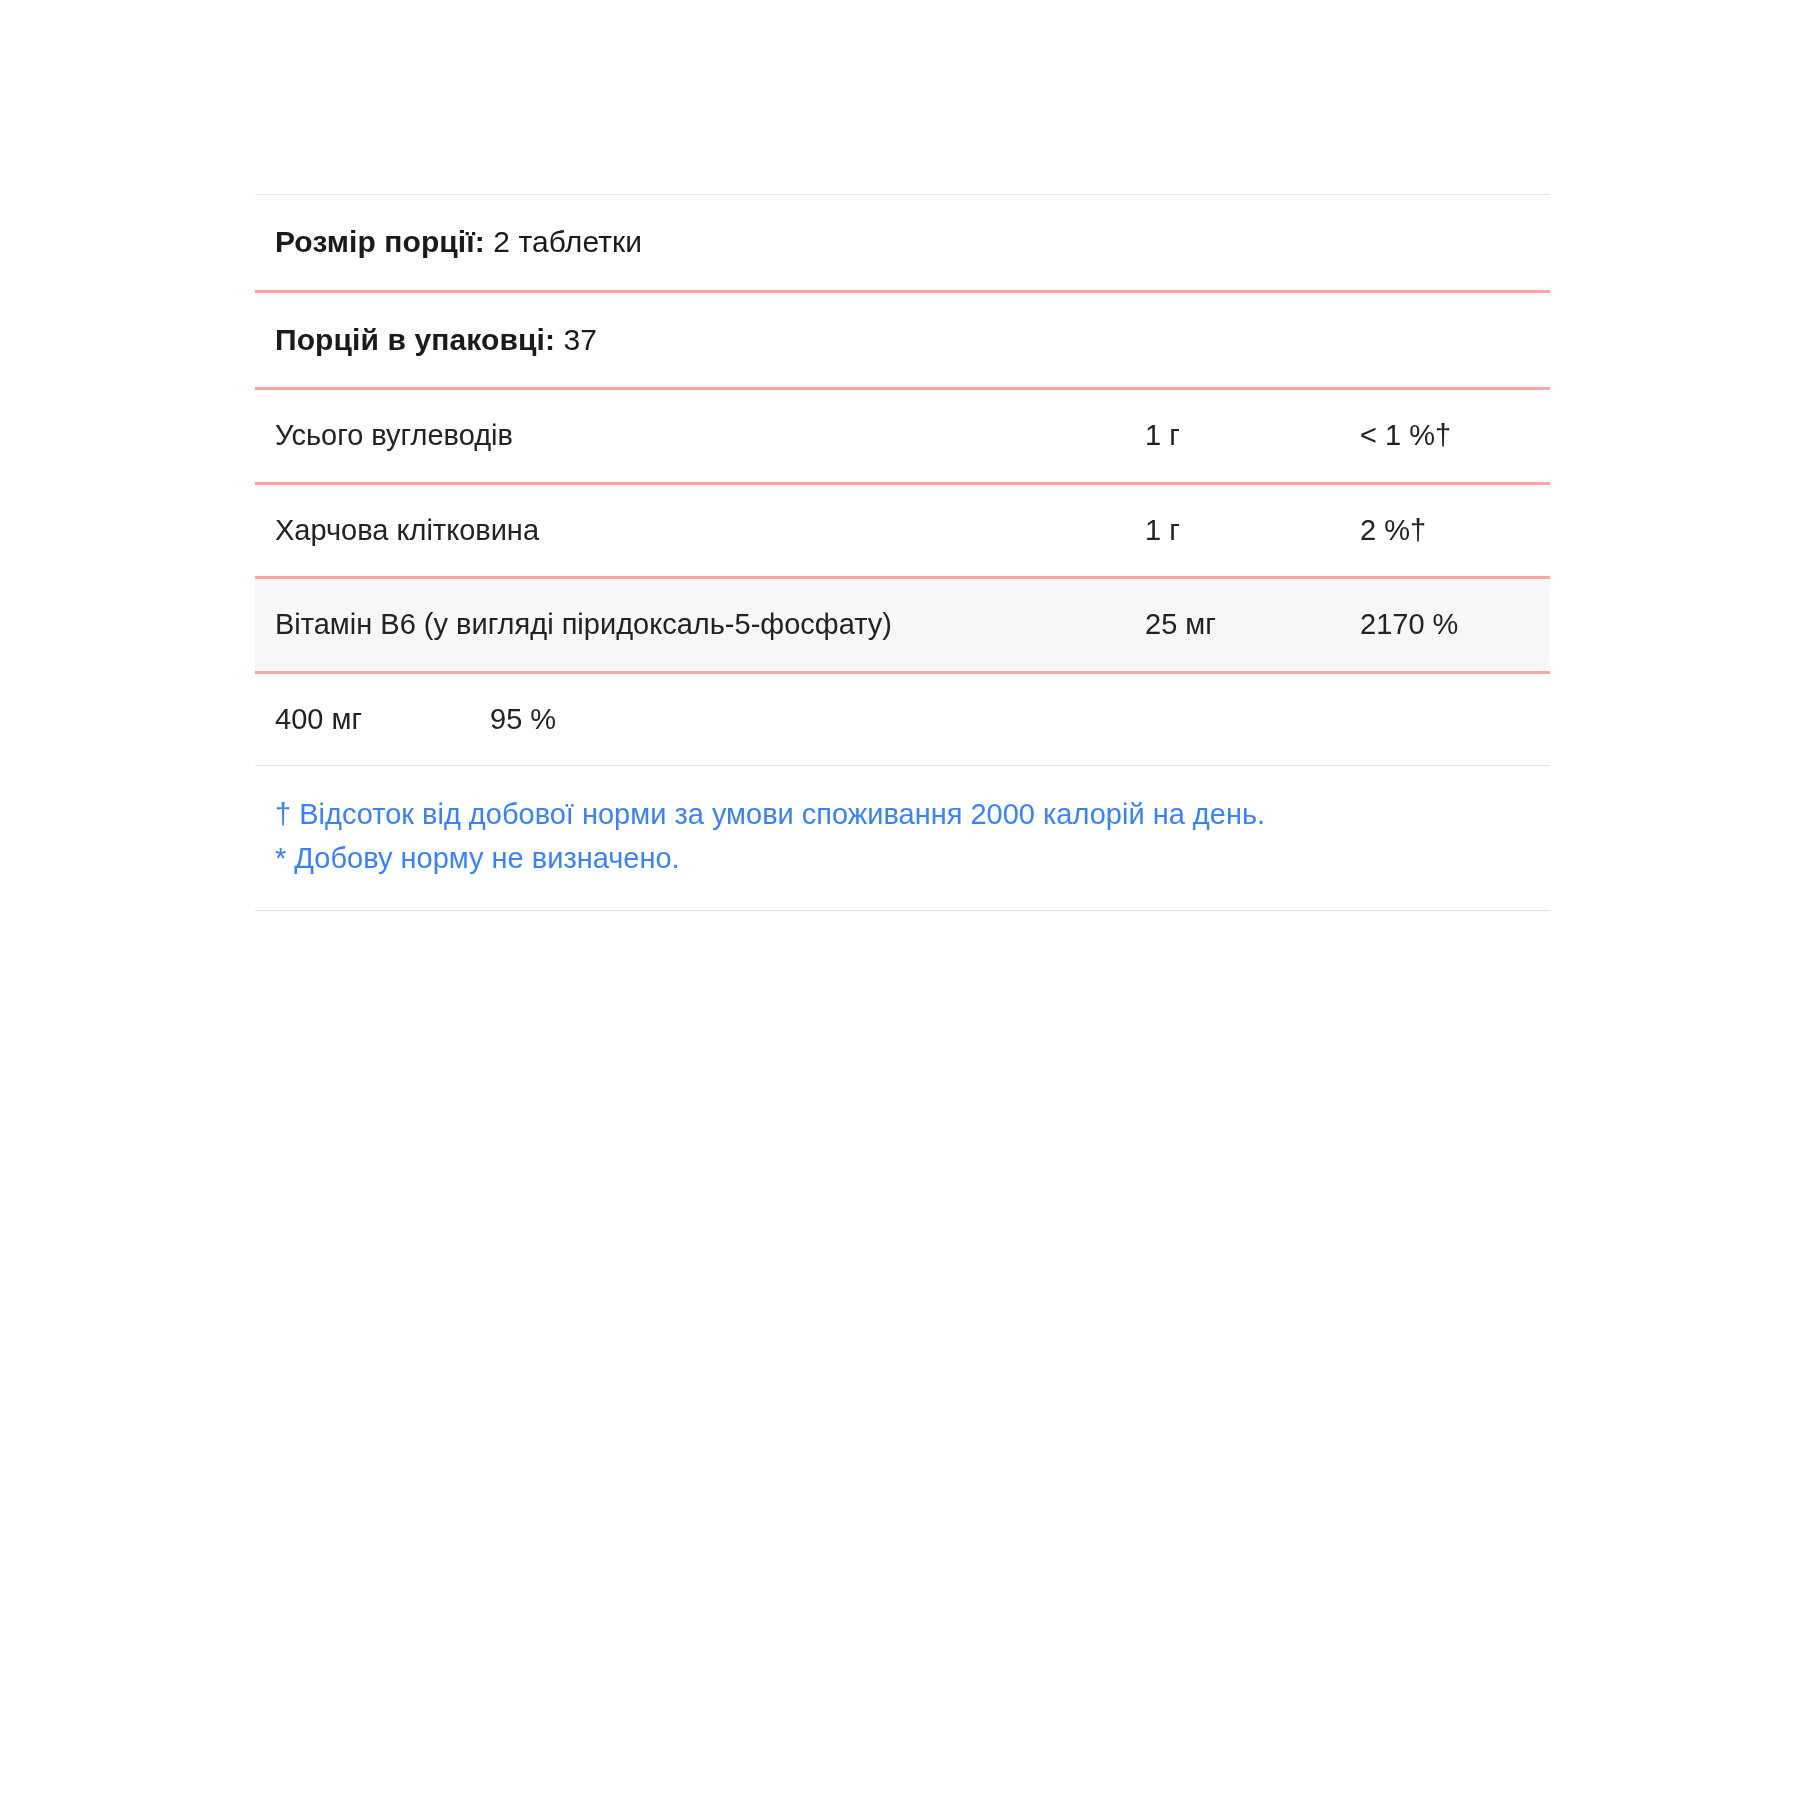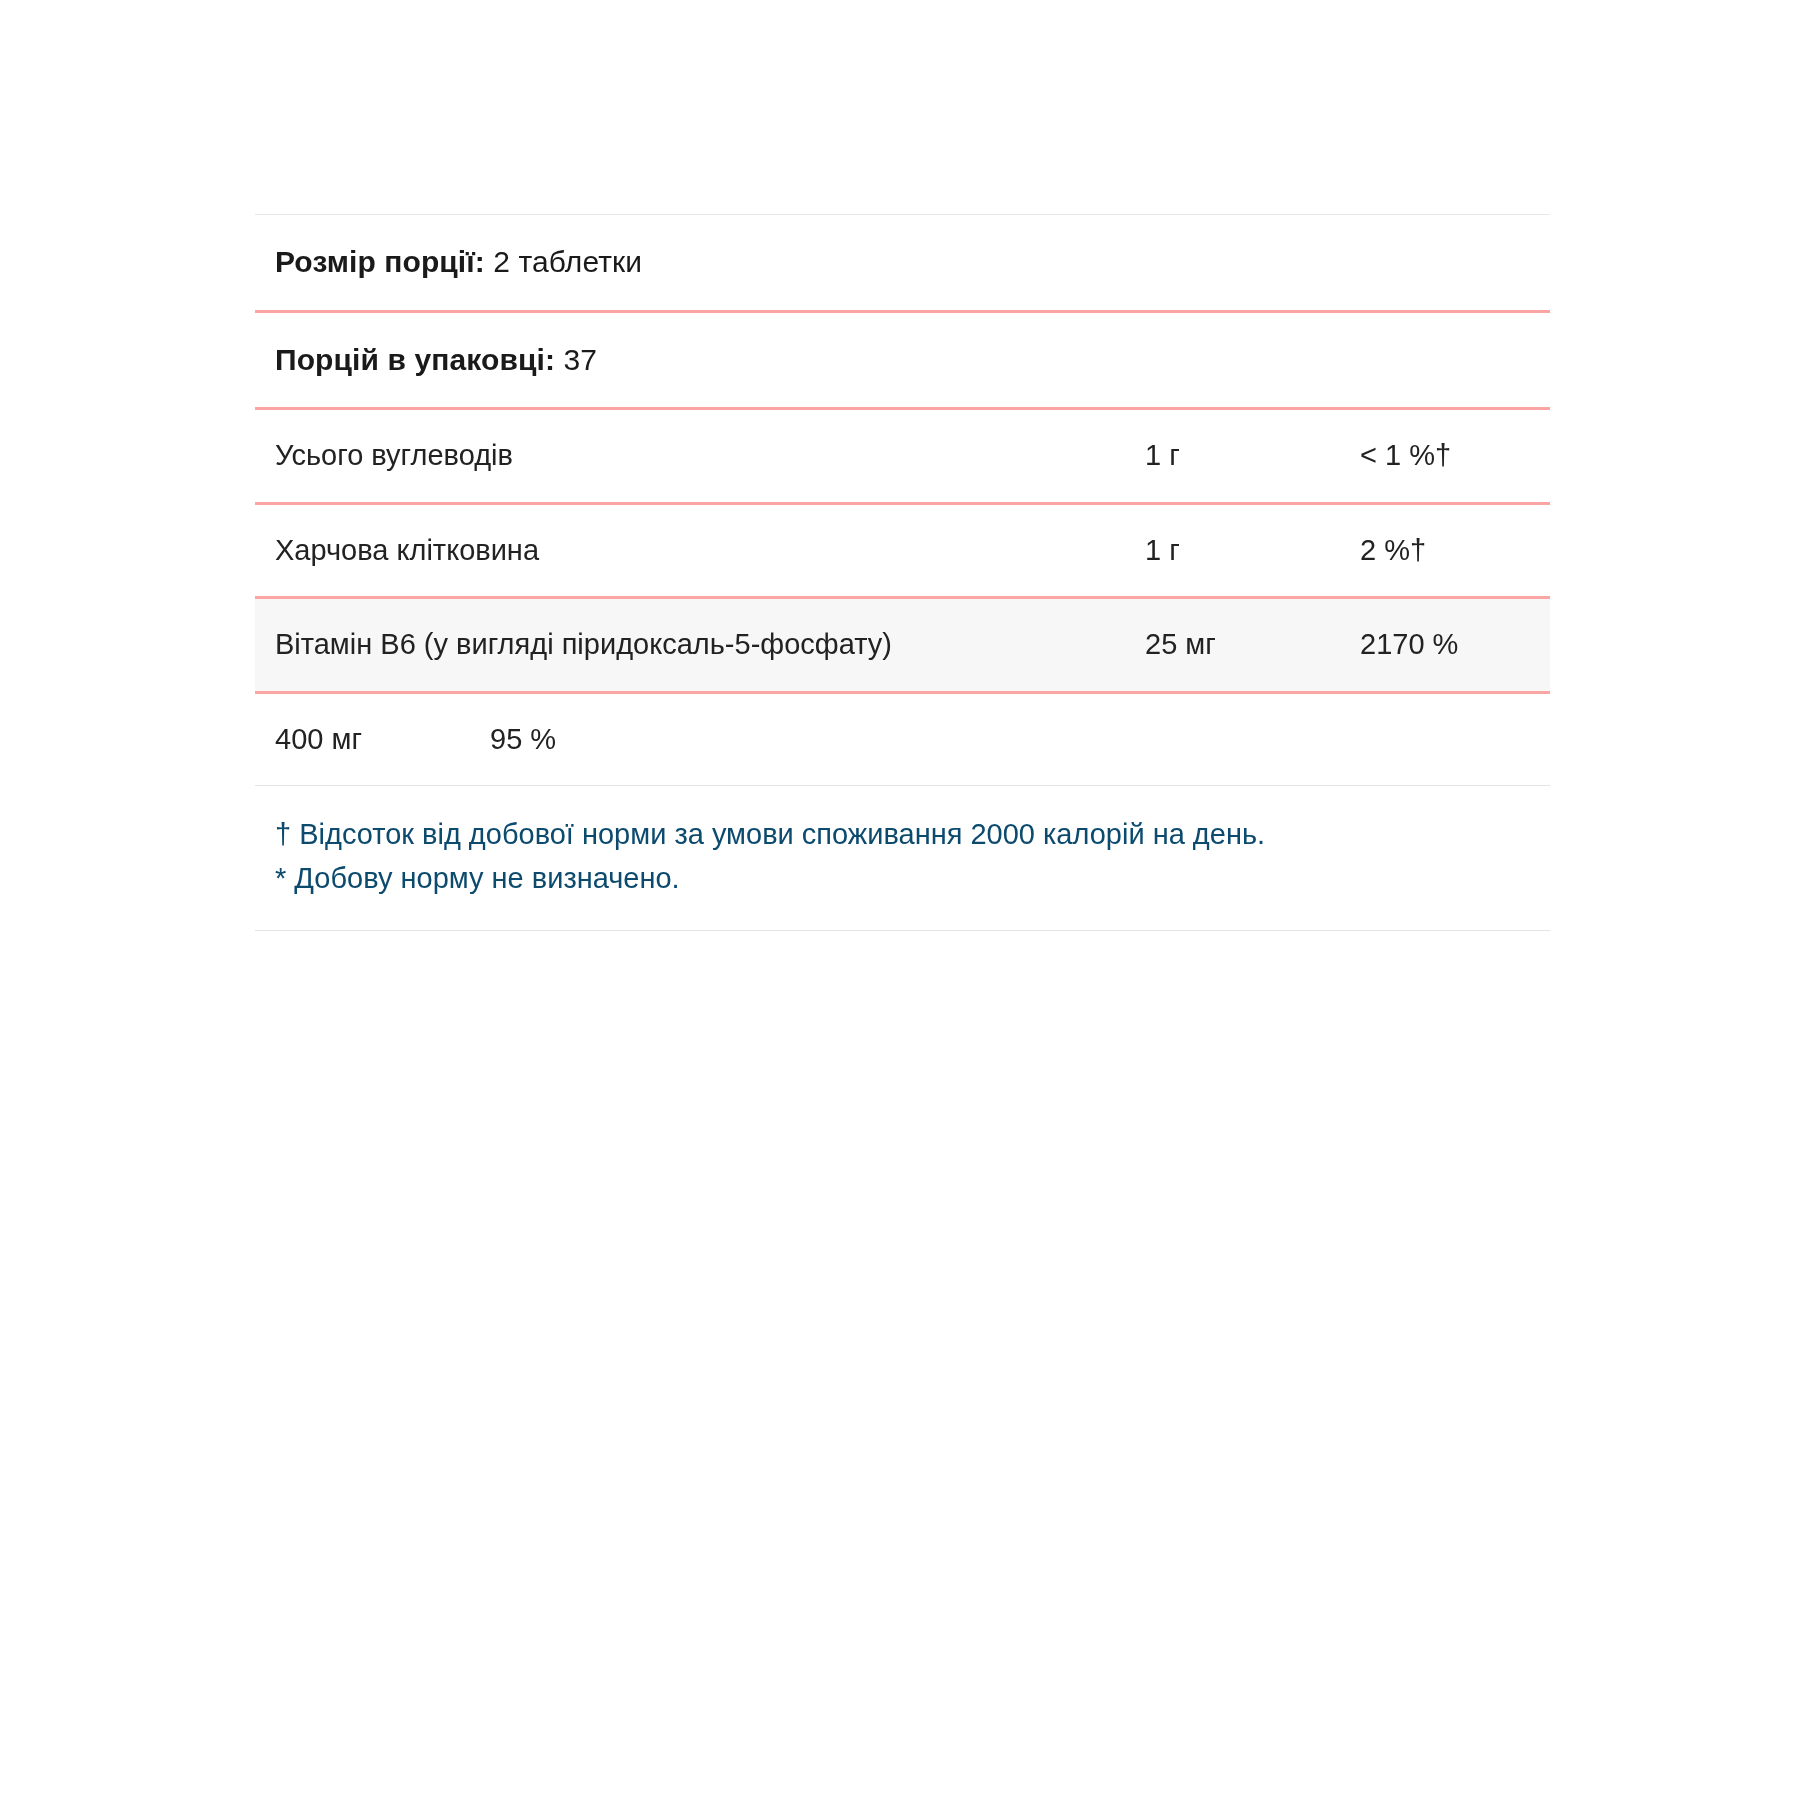--- a/index.html
+++ b/index.html
@@ -18,21 +18,21 @@
   .page {
     position: relative;
     width: 1800px;
     height: 1800px;
     box-sizing: border-box;
   }
 
   .panel {
     position: absolute;
     left: 255px;
-    top: 214px;
+    top: 194px;
     width: 1295px;
   }
 
   .row {
     display: flex;
     align-items: flex-start;
     box-sizing: border-box;
     border-top: 3px solid #fca5a5;
     padding: 24px 20px 24px 20px;
   }
@@ -105,21 +105,21 @@
   }
 
   .notes {
     border-top: 1px solid #e4e4e4;
     padding: 26px 20px 30px 20px;
     box-sizing: border-box;
   }
   .note {
     font-size: 29px;
     line-height: 1.52;
-    color: #0c4a6e;
+    color: #3b82f6;
   }
   .note + .note {
   }
 
   .bottom-rule {
     border-top: 1px solid #e4e4e4;
     height: 0;
     width: 1295px;
   }
 </style>

